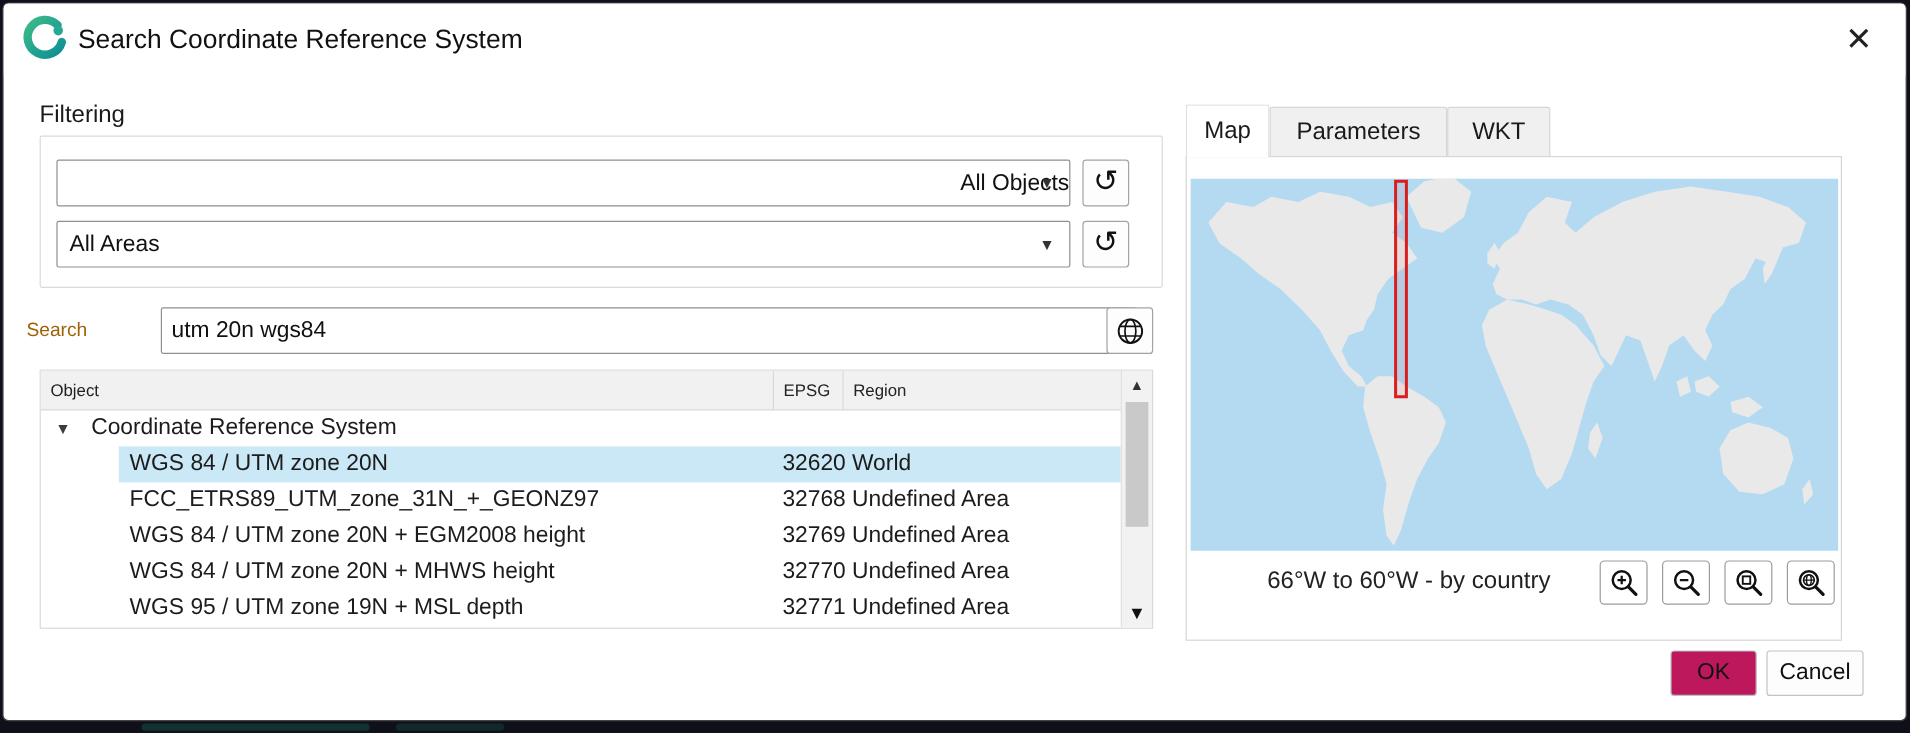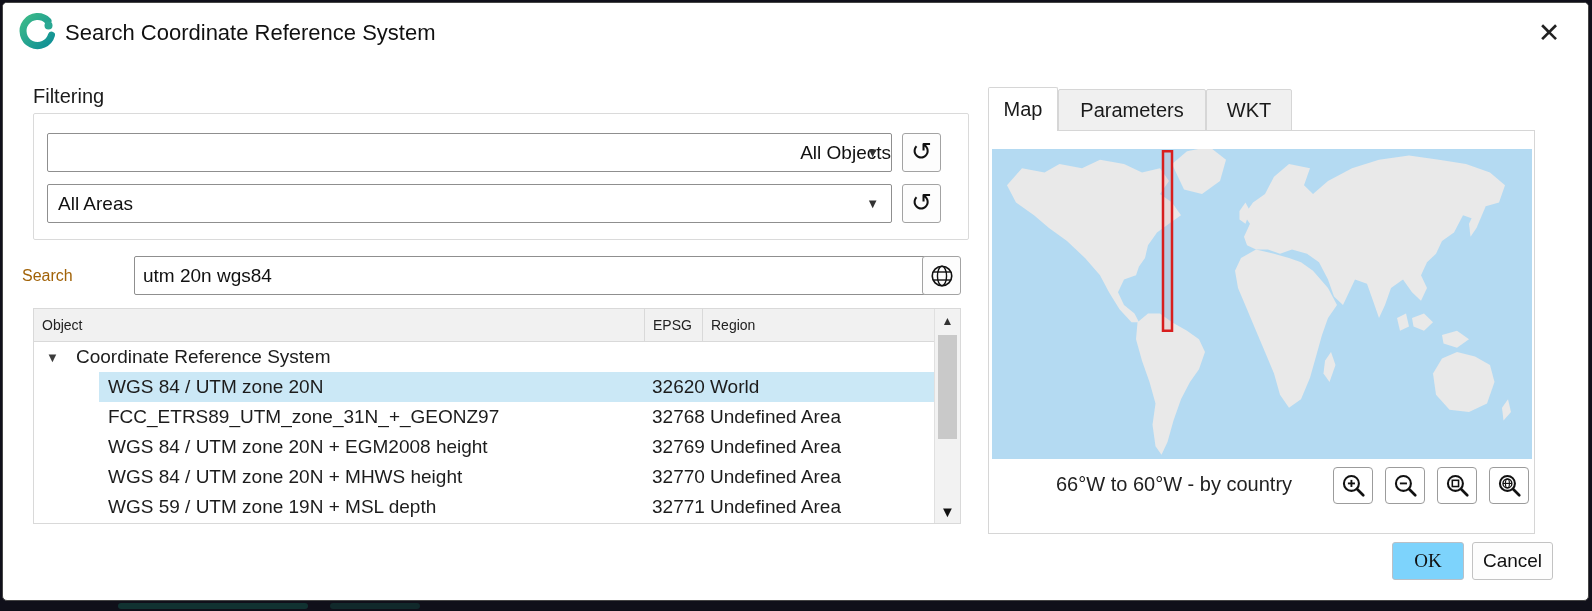--- a/index.html
+++ b/index.html
@@ -103,21 +103,21 @@
   .zoom-btn { position:absolute; top:464px; width:40px; height:37px; background:#fff;
     border:1px solid #9c9c9c; border-radius:4px; display:flex; align-items:center;
     justify-content:center; cursor:pointer; z-index:2; }
   .zoom-in { left:1330px; } .zoom-out { left:1382px; }
   .zoom-rect { left:1434px; } .zoom-world { left:1486px; }
 
   
   .footer-btn { position:absolute; top:539px; height:38px; font-size:19px; color:#111;
     display:flex; align-items:center; justify-content:center; cursor:pointer;
     border-radius:3px; }
-  .ok-btn { left:1389px; width:72px; background:#7dd3fc; border:1px solid #b9c0c7;font-family:Liberation Serif, serif; }
+  .ok-btn { left:1389px; width:72px; background:#be185d; border:1px solid #b9c0c7; }
   .cancel-btn { left:1469px; width:81px; background:#fdfdfd; border:1px solid #c3c3c3; }
 </style>
 </head>
 <body>
 
 <div class="bg-smudge" style="left:118px; bottom:2px; width:190px; height:6px; background:#12413c; opacity:.7;"></div>
 <div class="bg-smudge" style="left:330px; bottom:2px; width:90px; height:6px; background:#12413c; opacity:.5;"></div>
 
 <div class="dialog">
 
@@ -210,21 +210,21 @@
         <div class="sel-wrap">
           <div class="cell-object">WGS 84 / UTM zone 20N + MHWS height</div>
           <div class="cell-epsg">32770</div>
           <div class="cell-region">Undefined Area</div>
         </div>
       </div>
 
       <div class="row">
         <div class="indent"></div>
         <div class="sel-wrap">
-          <div class="cell-object">WGS 59 / UTM zone 19N + MSL depth</div>
+          <div class="cell-object">WGS 95 / UTM zone 19N + MSL depth</div>
           <div class="cell-epsg">32771</div>
           <div class="cell-region">Undefined Area</div>
         </div>
       </div>
     </div>
 
     <div class="scrollbar">
       <div class="scroll-btn scroll-up">▲</div>
       <div class="scroll-thumb"></div>
       <div class="scroll-btn scroll-down">▼</div>

